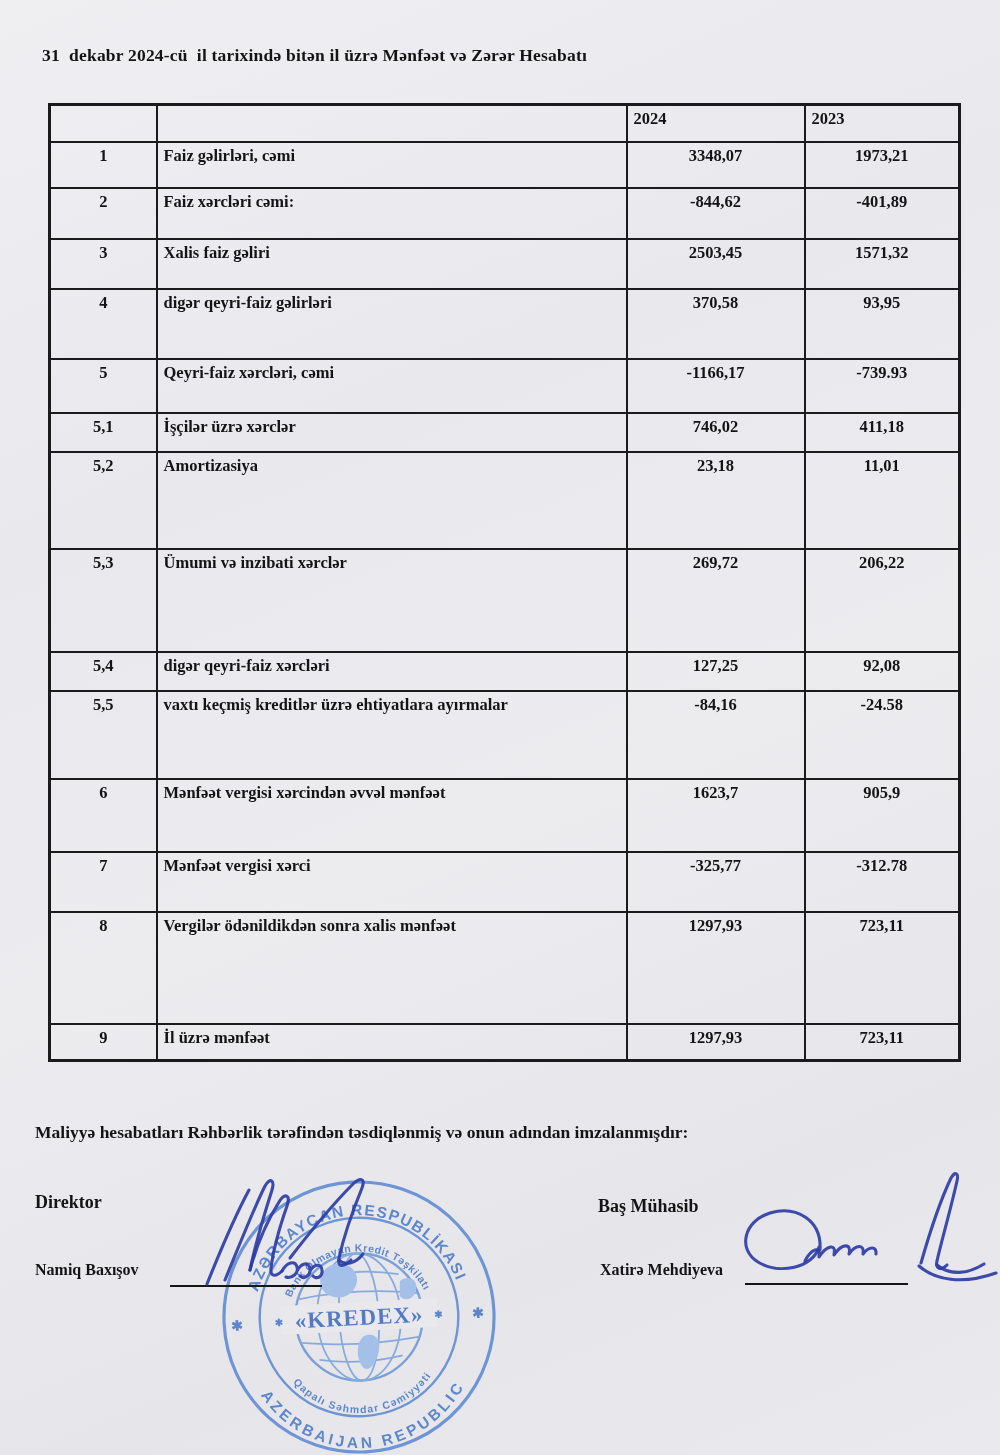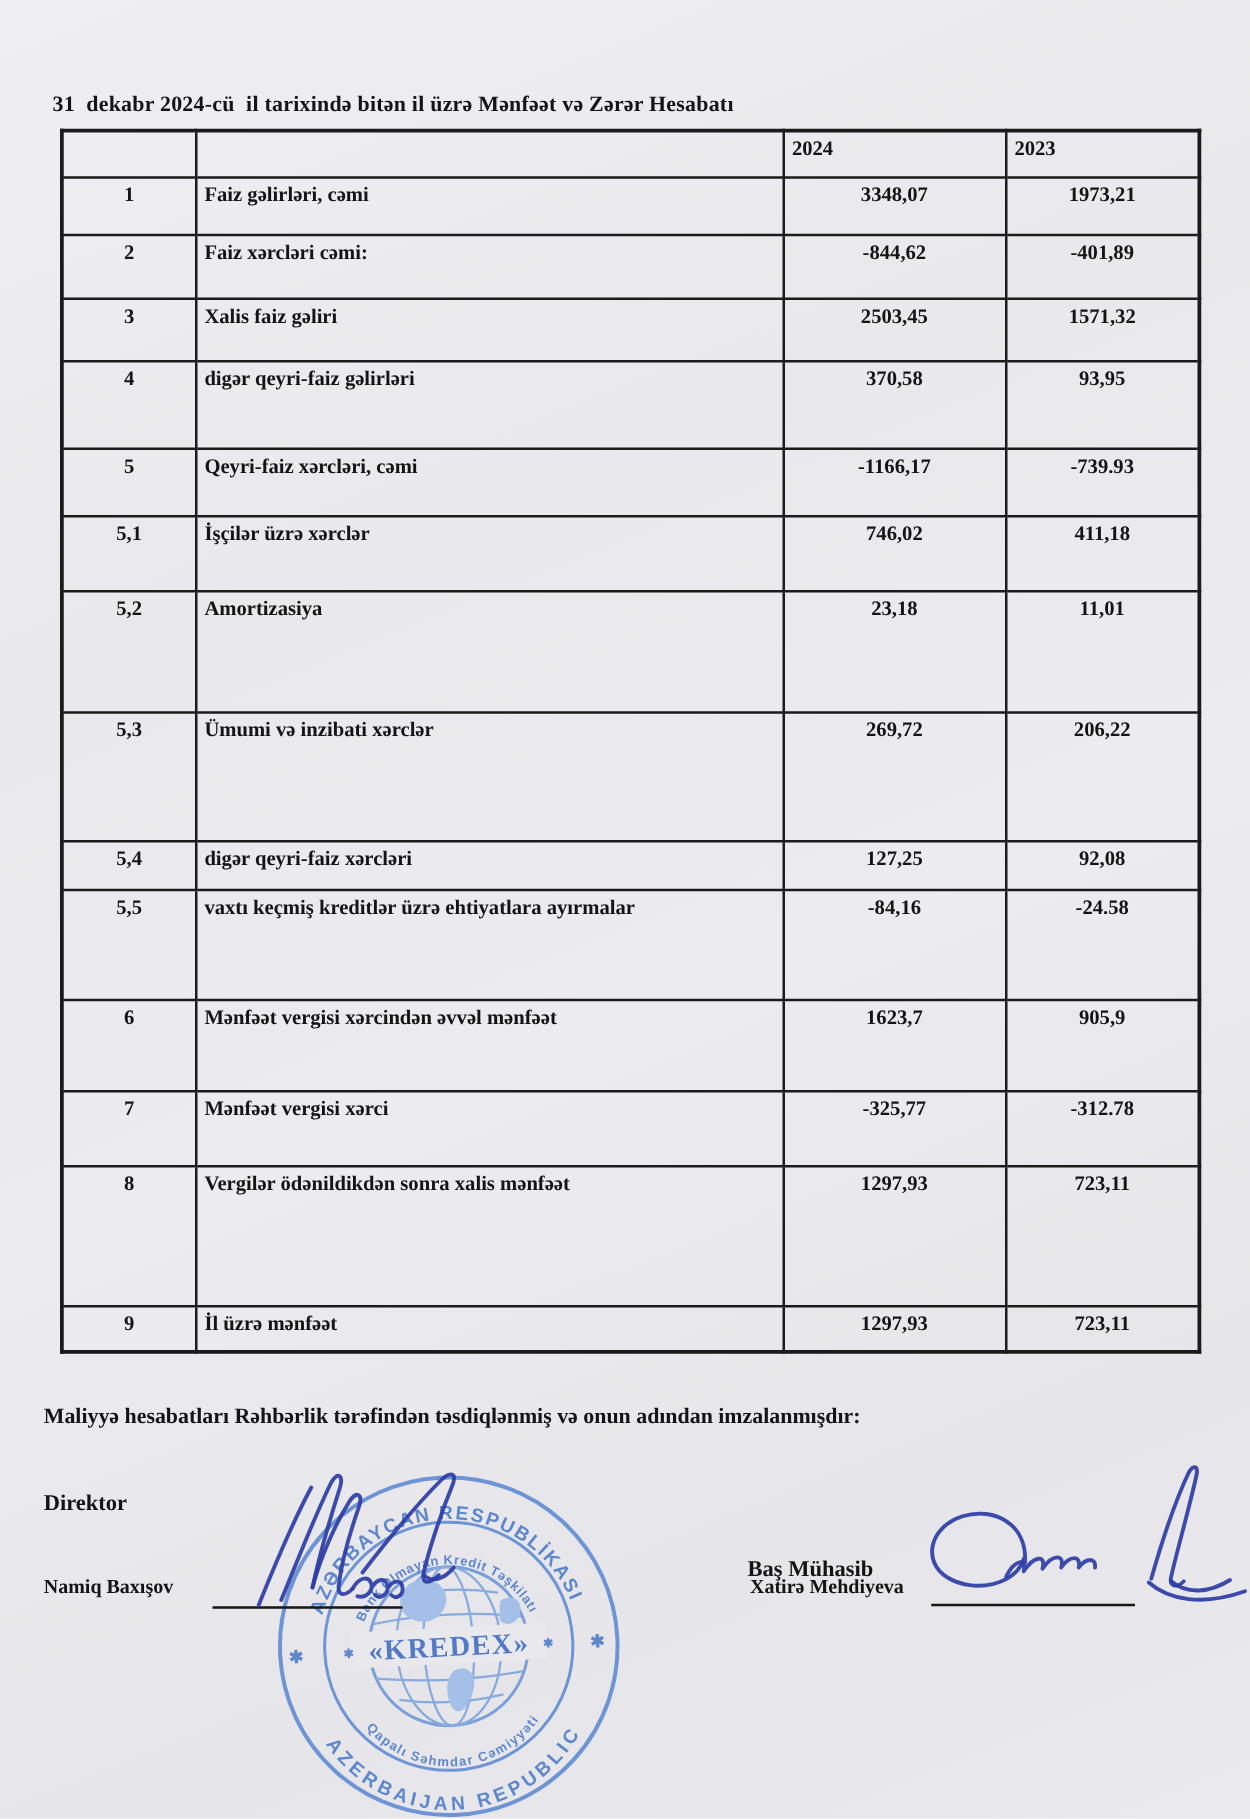--- a/index.html
+++ b/index.html
@@ -3,21 +3,21 @@
 <meta charset="utf-8">
 <style>
   html,body{margin:0;padding:0;}
   body{width:1000px;height:1455px;overflow:hidden;}
   .page{
     position:relative;width:1000px;height:1455px;
     background:linear-gradient(158deg,#efeef1 0%,#e9e8ec 30%,#ecebee 55%,#e6e5e9 80%,#eae9ed 100%);
     font-family:"Liberation Serif",serif;color:#141414;
   }
   .title{
-    position:absolute;left:42px;top:73px;width:900px;
+    position:absolute;left:42px;top:45px;width:900px;
     font-size:17.5px;font-weight:700;letter-spacing:.2px;white-space:pre;
   }
   table.pnl{
     position:absolute;left:48px;top:103px;width:910px;
     border-collapse:collapse;table-layout:fixed;
     border:3px solid #1b1b1b;
   }
   table.pnl td{
     border:2px solid #1b1b1b;vertical-align:top;
     padding:3px 6px 0 6px;font-size:16.5px;font-weight:700;line-height:1.25;
@@ -81,21 +81,21 @@
       <td class="lbl">digər qeyri-faiz gəlirləri</td>
       <td class="val">370,58</td>
       <td class="val">93,95</td>
     </tr>
     <tr style="height:54px">
       <td class="num">5</td>
       <td class="lbl">Qeyri-faiz xərcləri, cəmi</td>
       <td class="val">-1166,17</td>
       <td class="val">-739.93</td>
     </tr>
-    <tr style="height:60px">
+    <tr style="height:39px">
       <td class="num">5,1</td>
       <td class="lbl">İşçilər üzrə xərclər</td>
       <td class="val">746,02</td>
       <td class="val">411,18</td>
     </tr>
     <tr style="height:97px">
       <td class="num">5,2</td>
       <td class="lbl">Amortizasiya</td>
       <td class="val">23,18</td>
       <td class="val">11,01</td>
@@ -141,21 +141,21 @@
       <td class="lbl">İl üzrə mənfəət</td>
       <td class="val">1297,93</td>
       <td class="val">723,11</td>
     </tr>
   </tbody>
     </table>
 
   <div class="statement">Maliyyə hesabatları  Rəhbərlik tərəfindən təsdiqlənmiş və onun adından imzalanmışdır:</div>
 
   <div class="role" style="left:35px;top:1192px">Direktor</div>
-  <div class="role" style="left:598px;top:1245px">Baş Mühasib</div>
+  <div class="role" style="left:598px;top:1196px">Baş Mühasib</div>
 
   <svg class="stamp" width="290" height="278" viewBox="0 0 290 280">
     <defs>
       <path id="arcOuterTop" d="M 41 164 A 106 106 0 1 1 249 164" fill="none"></path>
       <path id="arcOuterBottom" d="M 25 152 A 120 120 0 0 0 265 152" fill="none"></path>
       <path id="arcInnerTop" d="M 75 172 A 74 74 0 1 1 215 172" fill="none"></path>
       <path id="arcInnerBottom" d="M 58 162 A 88 88 0 0 0 232 162" fill="none"></path>
     </defs>
     <g transform="rotate(-3 145 140)" opacity="0.88">
       <circle cx="145" cy="140" r="136" fill="none" stroke="#5d89d2" stroke-width="3.2"></circle>

